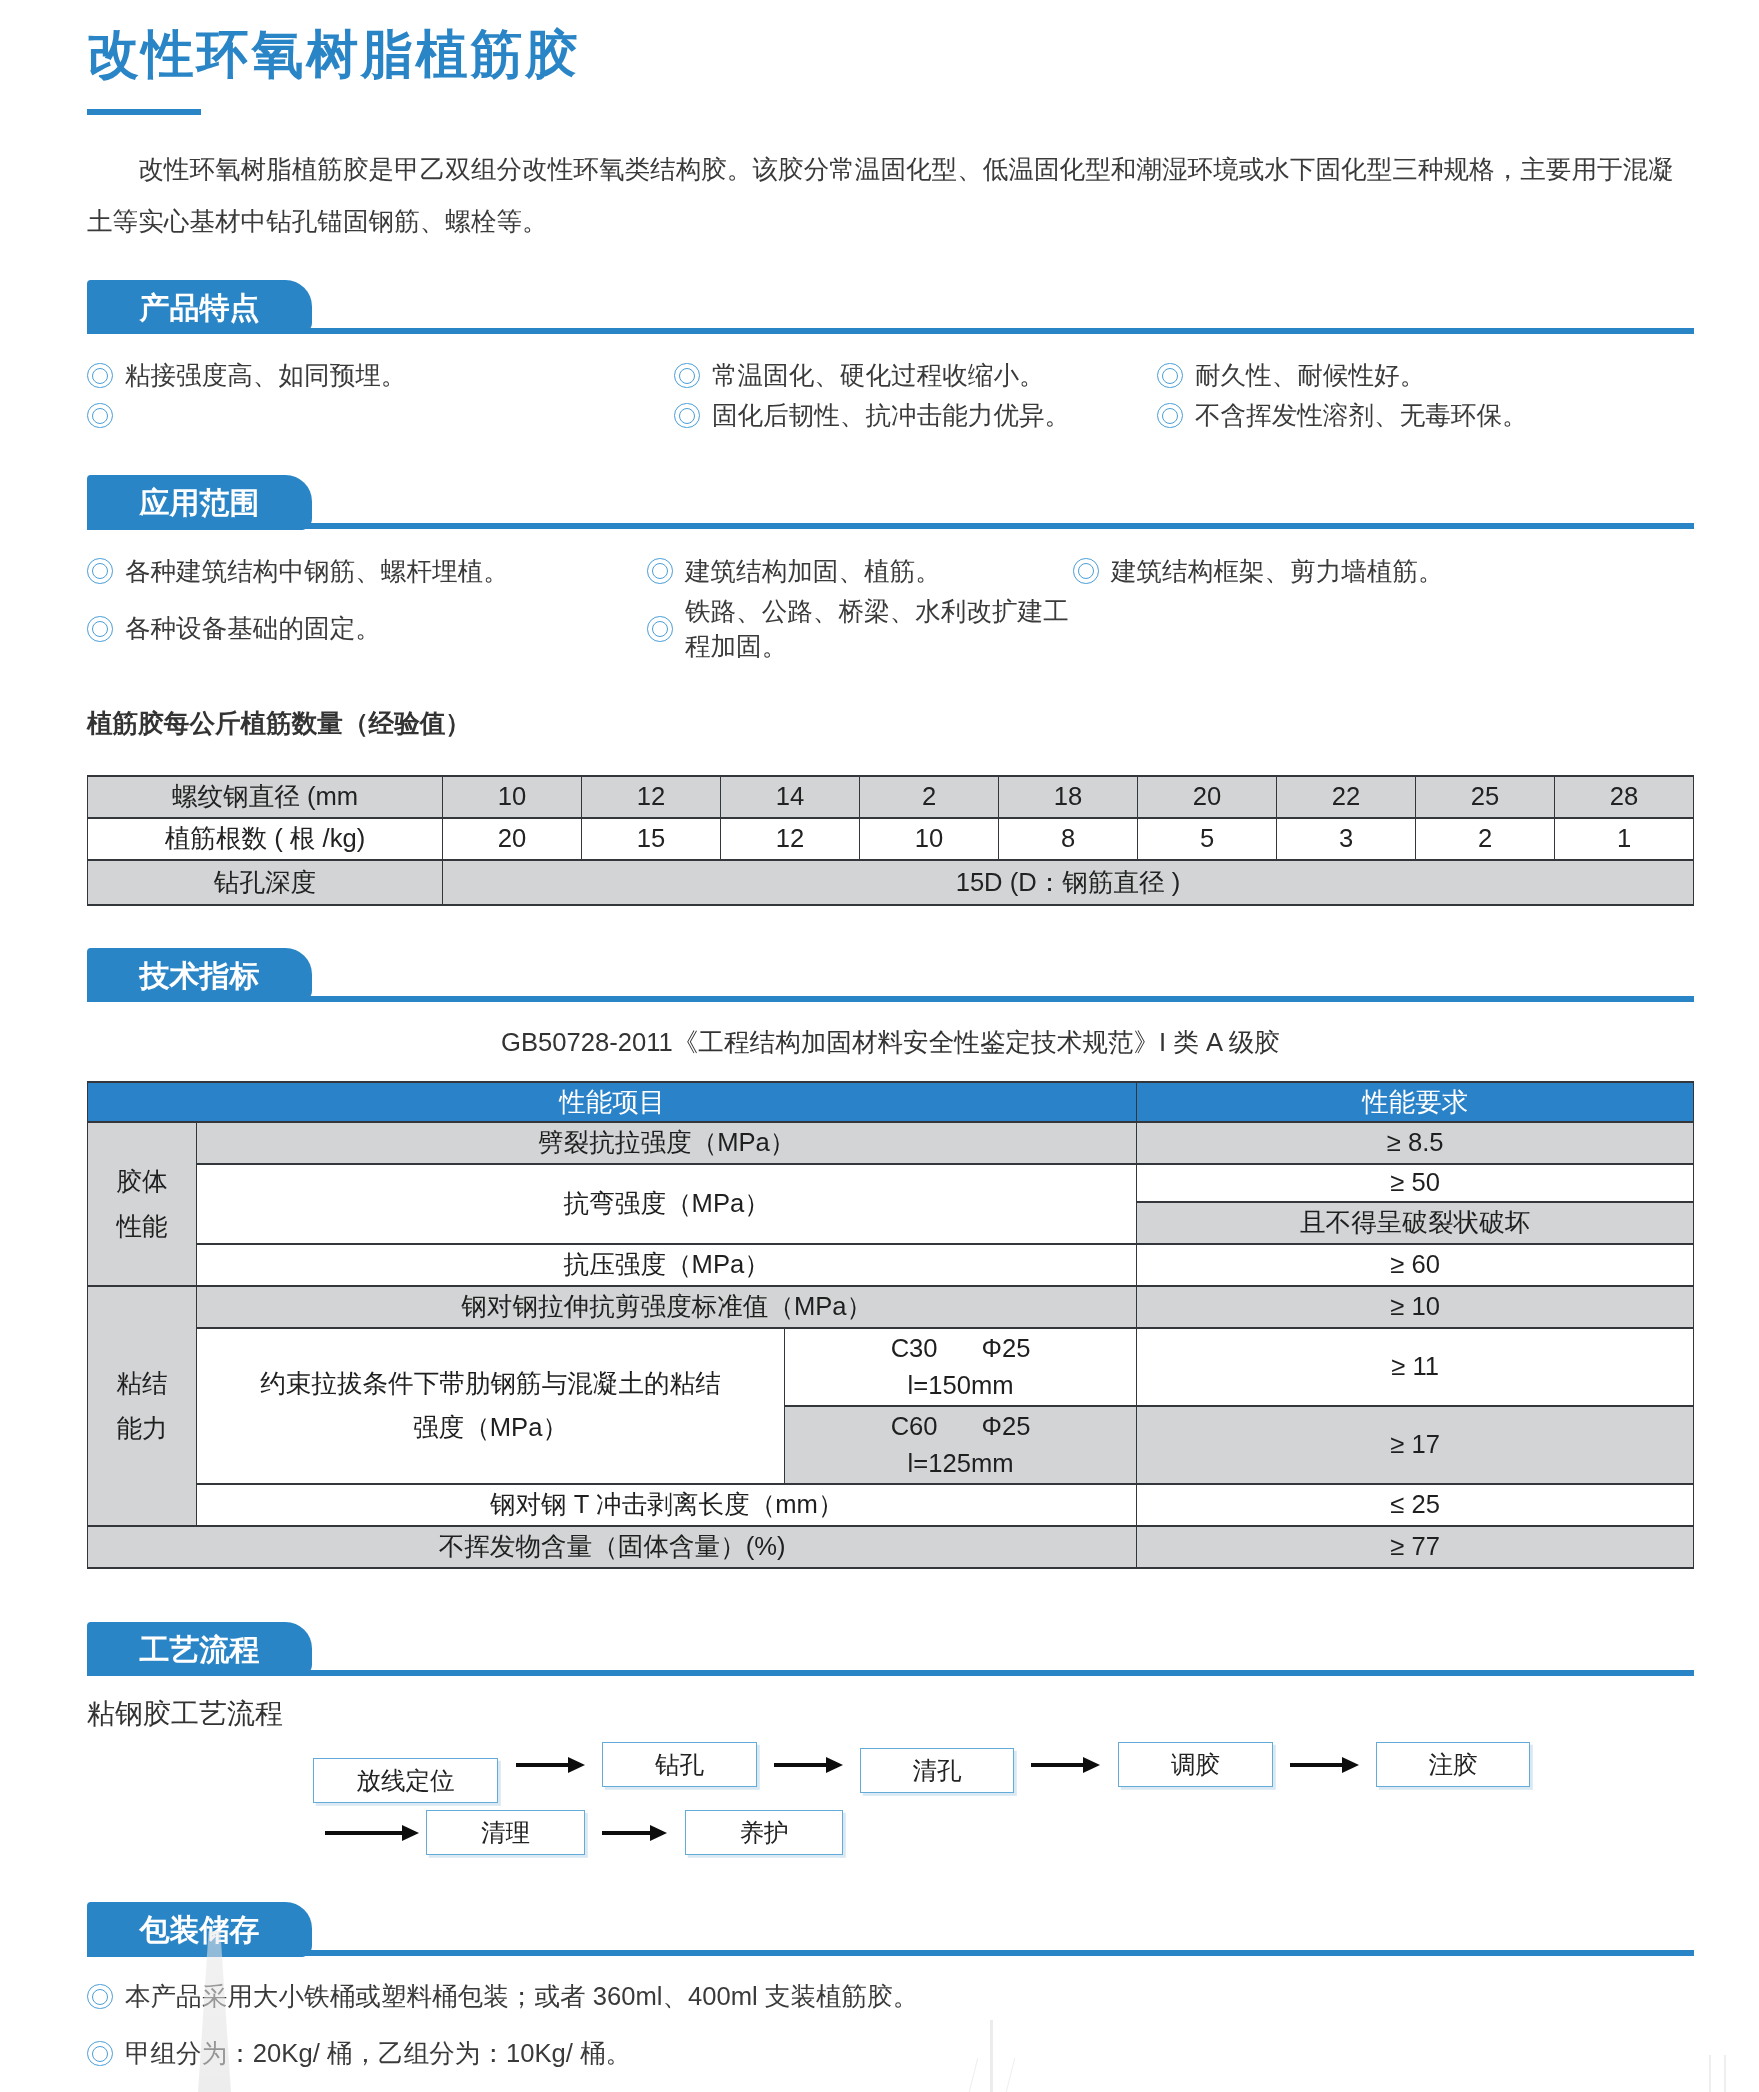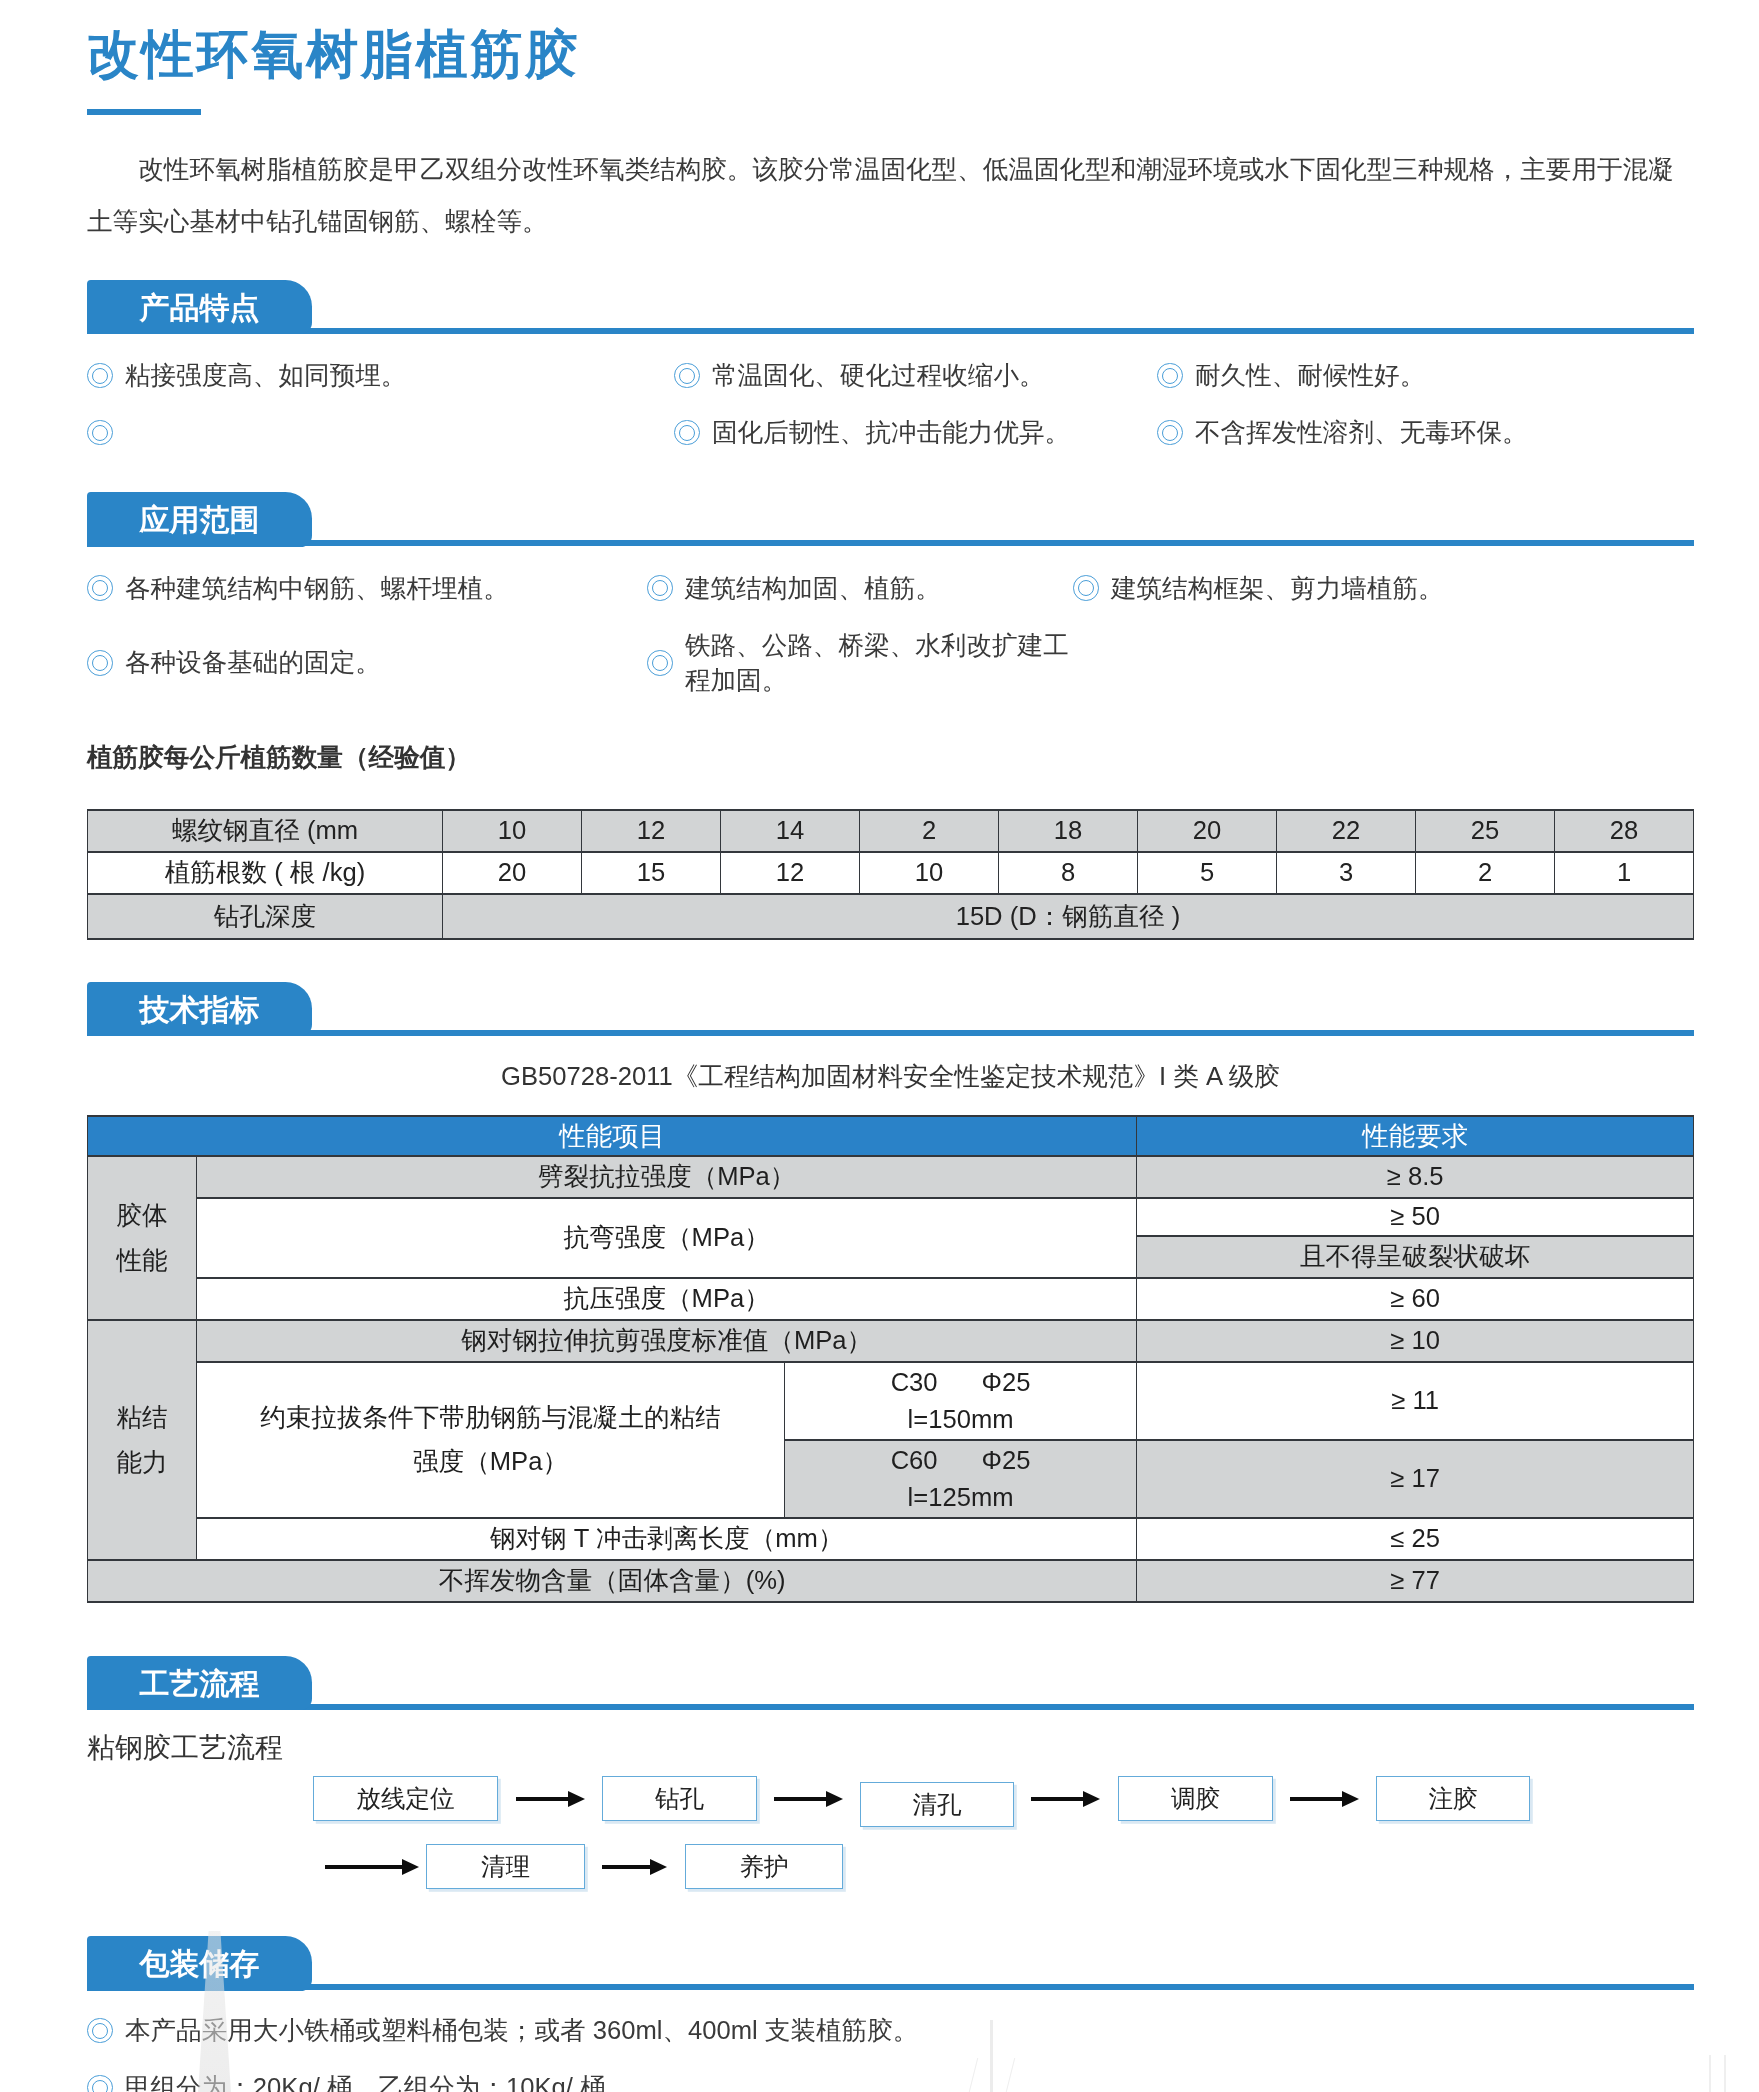--- a/index.html
+++ b/index.html
@@ -25,21 +25,21 @@
   .sec{border-bottom:6.6px solid var(--accent);line-height:0;}
   .sec .badge{
     display:inline-block;width:225px;text-align:center;background:var(--accent);color:#fff;
     font-size:30px;font-weight:bold;line-height:1;padding:13.2px 0 11.4px;margin-bottom:-6.6px;
     border-radius:3.8px 26.5px 11.4px 0;
   }
   .sec-features{margin-top:32px;} .sec-apps{margin-top:42px;} .sec-specs{margin-top:42px;}
   .sec-process{margin-top:53px;} .sec-storage{margin-top:32px;}
 
   
-  .blist{display:grid;margin-top:24.6px;row-gap:22px;font-size:25.6px;color:var(--text);}
+  .blist{display:grid;margin-top:24.6px;row-gap:5px;font-size:25.6px;color:var(--text);}
   .grid-features{grid-template-columns:587px 483px auto;}
   .grid-apps{grid-template-columns:560px 426px auto;}
   .bitem{display:flex;align-items:center;gap:12.3px;}
   .dot{width:25.6px;height:25.6px;border:1.9px solid var(--bullet);border-radius:50%;position:relative;flex:none;}
   .dot::after{content:"";position:absolute;inset:3.8px;border:1.9px solid var(--bullet);border-radius:50%;}
 
   
   .table-heading{margin-top:42px;font-size:25.6px;font-weight:bold;color:#333;}
   table.rebar{width:100%;margin-top:34px;border-collapse:collapse;table-layout:fixed;}
   table.rebar td{border:solid var(--line-dark);border-width:2.8px 0.9px;height:42px;text-align:center;
@@ -261,21 +261,21 @@
     </tr>
   </tbody>
     </table>
 
   <div class="sec sec-process">
     <span class="badge">工艺流程</span>
   </div>
   <div class="process-label">粘钢胶工艺流程</div>
 
   <div class="flow">
-    <div class="fbox" style="left:226px;top:0;width:185px;">放线定位</div>
+    <div class="fbox" style="left:226px;top:16px;width:185px;">放线定位</div>
     <div class="harrow" style="left:429px;top:21px;width:53px;"></div>
     <div class="fbox" style="left:515px;top:0;width:155px;">钻孔</div>
     <div class="harrow" style="left:687px;top:21px;width:53px;"></div>
     <div class="fbox" style="left:773px;top:6px;width:154px;">清孔</div>
     <div class="harrow" style="left:944px;top:21px;width:53px;"></div>
     <div class="fbox" style="left:1031px;top:0;width:155px;">调胶</div>
     <div class="harrow" style="left:1203px;top:21px;width:53px;"></div>
     <div class="fbox" style="left:1289px;top:0;width:154px;">注胶</div>
 
     <div class="harrow" style="left:238px;top:89px;width:78px;"></div>

